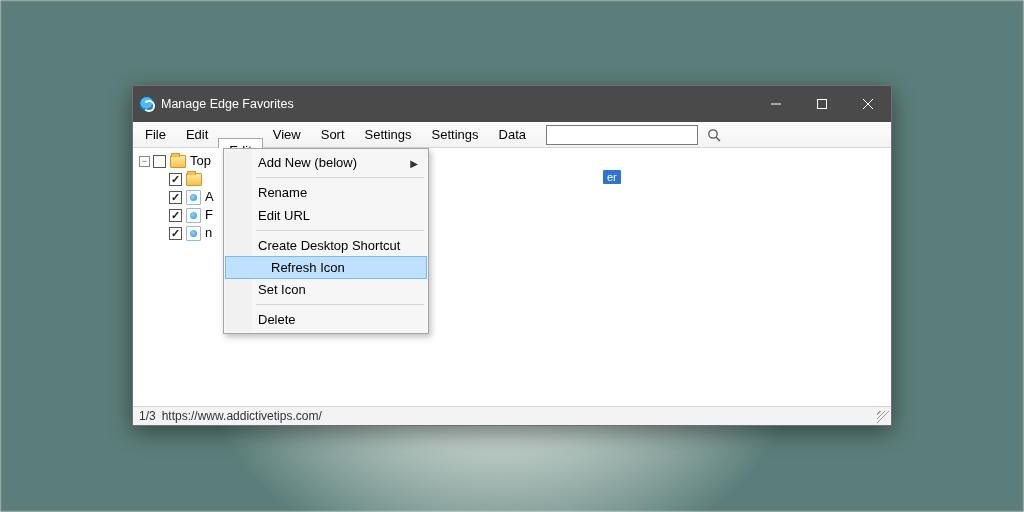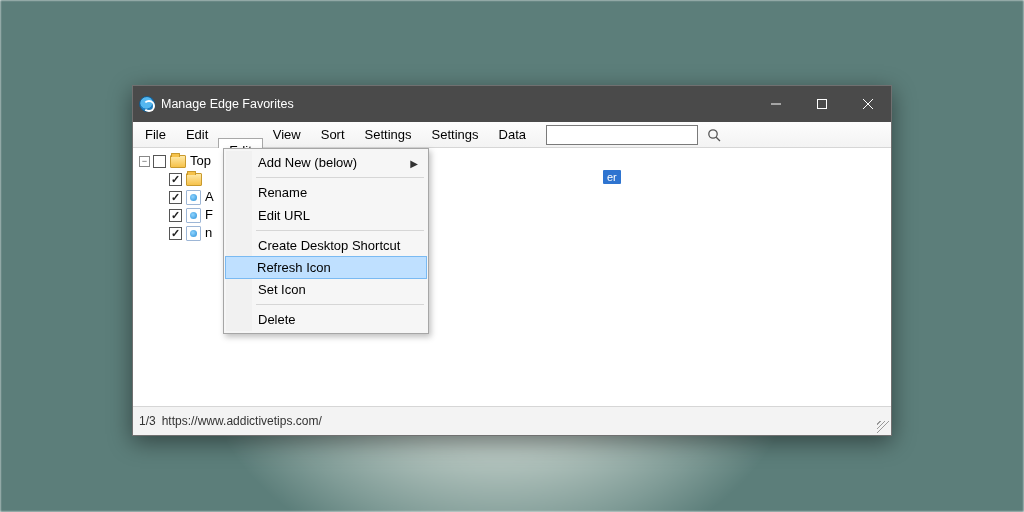--- a/index.html
+++ b/index.html
@@ -162,34 +162,34 @@
     position: relative;
     height: 23px;
     display: flex; align-items: center;
     padding-left: 32px; padding-right: 18px;
     font-size: 13px;
   }
   .dd-item.hl {
     background: #bfe0ff;
     border: 1px solid #7abaf2;
     margin: -1px;
-    padding-left: 31px;
+    padding-left: 45px;
   }
   .dd-item .arrow {
     position: absolute; right: 8px; top: 50%; transform: translateY(-50%);
     font-size: 10px; color: #333;
   }
   .dd-sep {
     height: 1px; background: #d6d6d6;
     margin: 3px 2px 3px 30px;
     position: relative;
   }
   
   .statusbar {
-    height: 29px;
+    height: 19px;
     background: #f3f3f3;
     border-top: 1px solid #d6d6d6;
     display: flex; align-items: center;
     padding: 0 6px;
     font-size: 12px;
     color: #333;
     position: relative;
   }
   .statusbar .grip {
     position: absolute; right: 2px; bottom: 2px;

